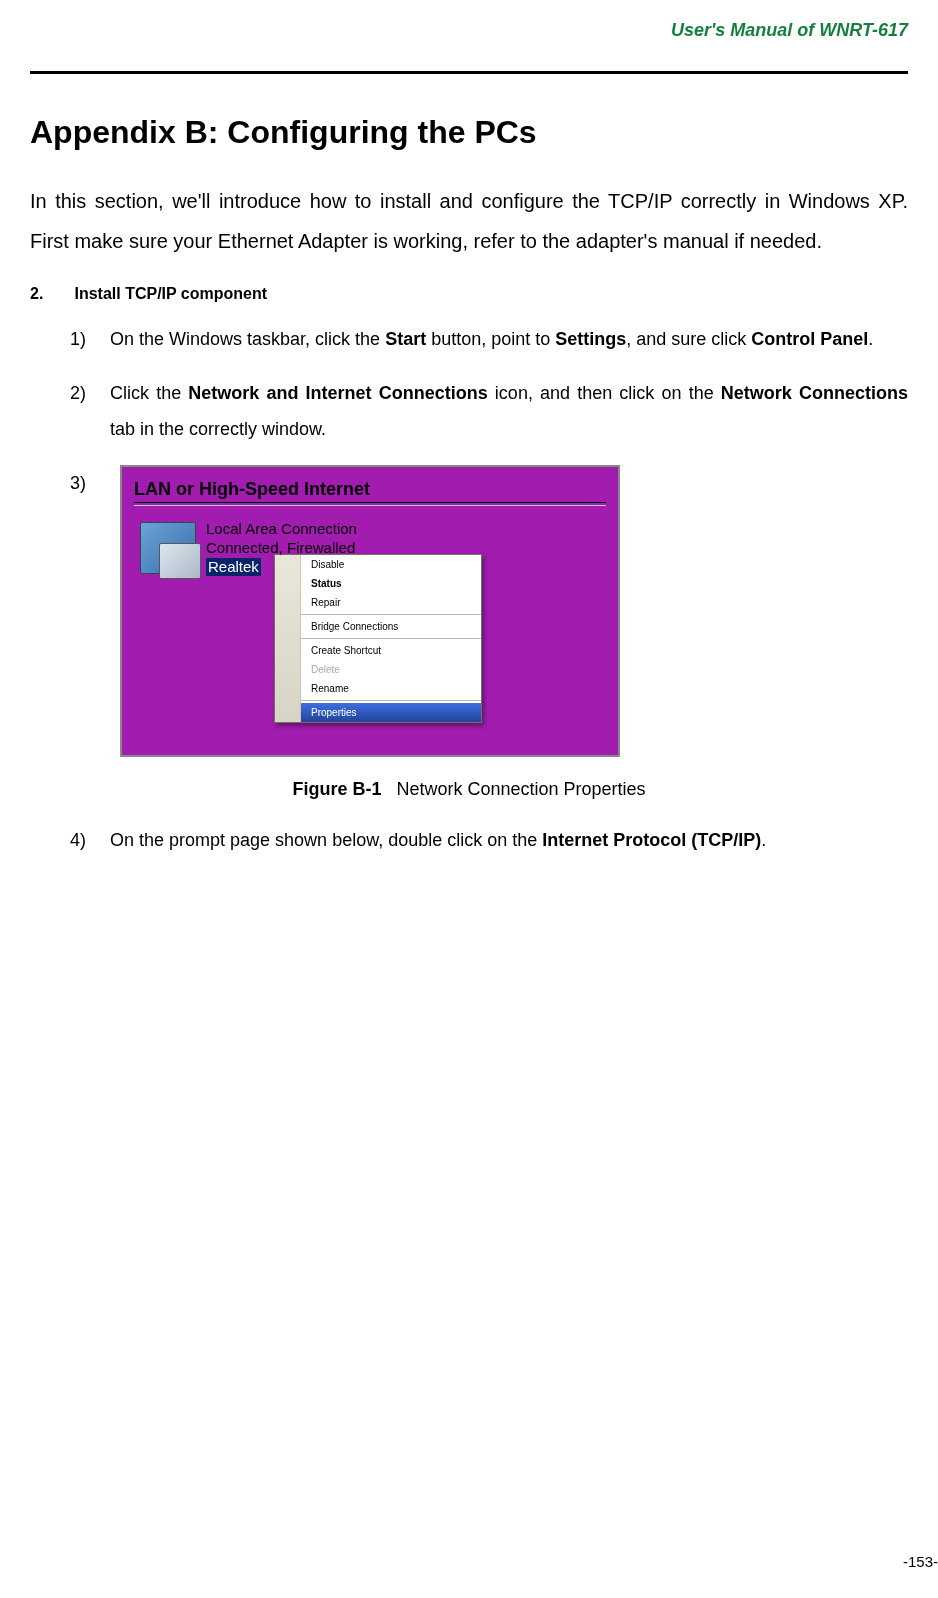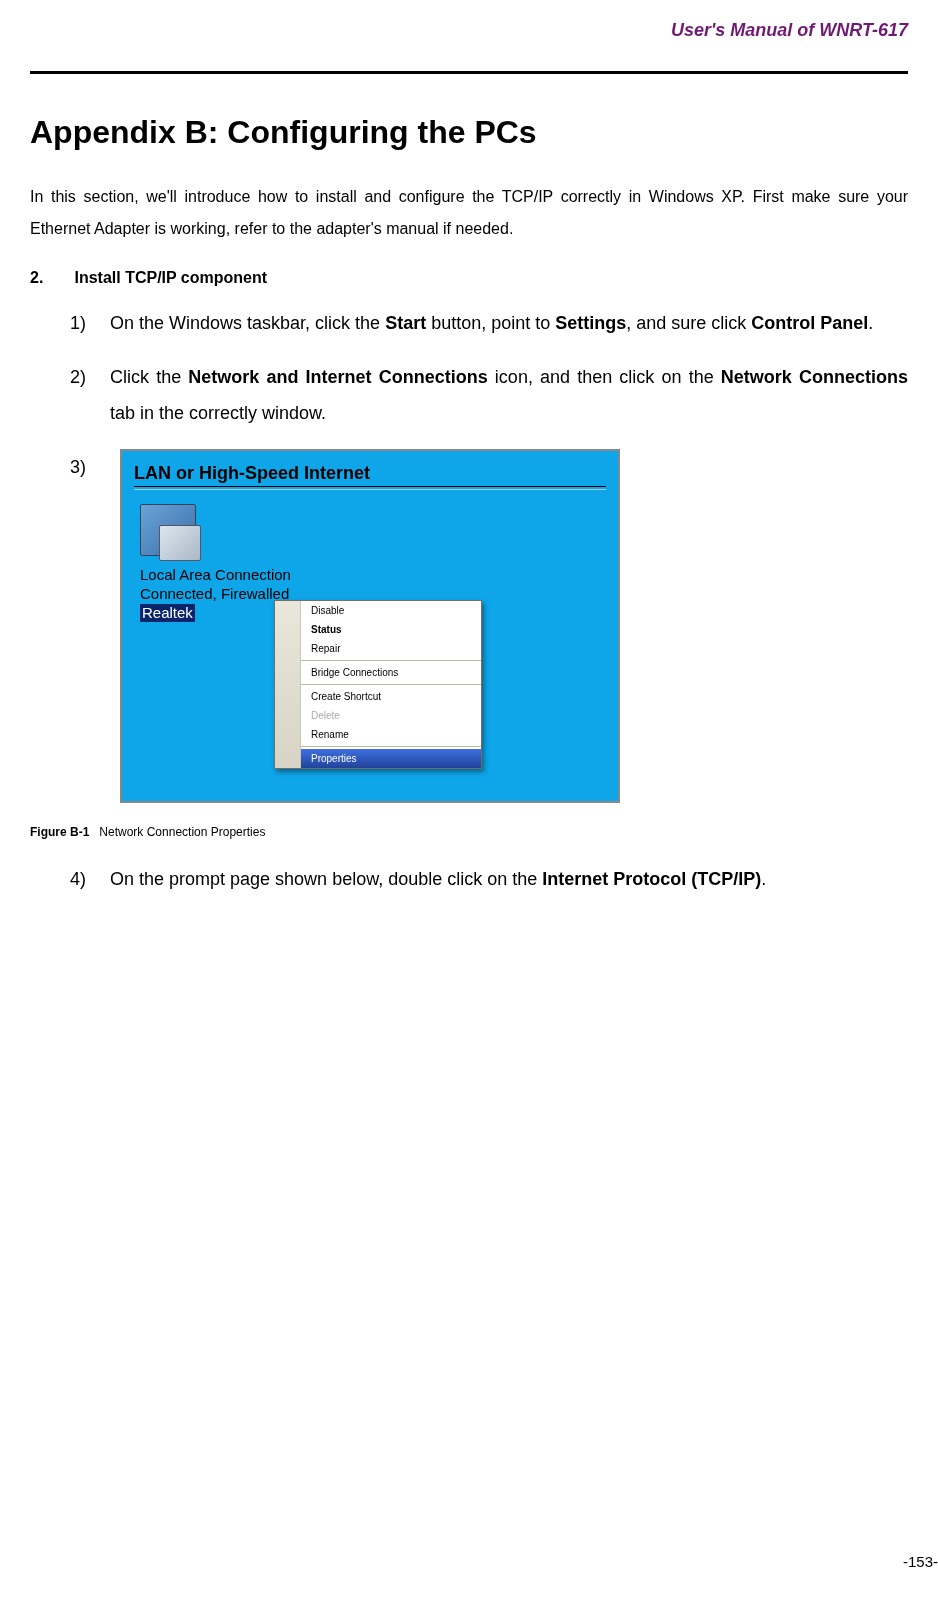--- a/index.html
+++ b/index.html
@@ -5,40 +5,40 @@
     * { box-sizing: border-box; margin: 0; padding: 0; }
     body {
       font-family: Arial, Helvetica, sans-serif;
       background: #fff;
       width: 938px;
       min-height: 1598px;
       padding: 20px 30px 40px 30px;
       position: relative;
     }
     .header-line { border-top: 3px solid #000; margin-top: 30px; }
-    .doc-header { text-align: right; color: #701a75; font-style: italic; font-weight: bold; font-size: 18px; margin-bottom: 13px; }
+    .doc-header { text-align: right; color: #15803d; font-style: italic; font-weight: bold; font-size: 18px; margin-bottom: 13px; }
     h1 { font-size: 32px; font-weight: bold; margin: 40px 0 30px 0; }
-    .intro { font-size: 16px; line-height: 2.0; text-align: justify; margin-bottom: 24px; }
+    .intro { font-size: 20px; line-height: 2.0; text-align: justify; margin-bottom: 24px; }
     .section-head { font-size: 16px; font-weight: bold; margin-bottom: 18px; }
     .section-head .num { display: inline-block; width: 40px; }
     ol.steps { list-style: none; padding-left: 40px; }
     ol.steps > li { font-size: 18px; line-height: 2.0; text-align: justify; margin-bottom: 18px; position: relative; padding-left: 40px; }
     ol.steps > li .marker { position: absolute; left: 0; }
     b { font-weight: bold; }
 
     .figure-wrap { margin: 10px 0 22px 90px; }
     .xp-panel {
-      width: 500px; border: 2px solid #888; background: #0ea5e9; padding: 10px 8px 32px 8px;
+      width: 500px; border: 2px solid #888; background: #a21caf; padding: 10px 8px 32px 8px;
       font-family: Tahoma, Arial, sans-serif;
     }
     .xp-group-title { font-weight: bold; font-size: 18px; padding: 2px 4px; }
     .xp-group-rule { border-top: 1px solid #000; margin: 0 4px 2px 4px; }
     .xp-group-rule2 { border-top: 1px solid #a8d0e8; margin: 0 4px 14px 4px; }
 
-    .conn-row { display: flex; gap: 10px; align-items: flex-start; padding-left: 10px; flex-direction: column; }
+    .conn-row { display: flex; gap: 10px; align-items: center; padding-left: 10px; }
     .conn-icon {
       width: 56px; height: 52px; background: linear-gradient(135deg, #6aa4d8, #3a6ea8);
       border: 1px solid #345; border-radius: 2px; position: relative; flex-shrink: 0;
     }
     .conn-icon::before {
       content: ""; position: absolute; right: -6px; bottom: -6px;
       width: 40px; height: 34px; background: linear-gradient(135deg, #dce6ee, #aab8c6);
       border: 1px solid #556; border-radius: 2px;
     }
     .conn-text { font-size: 15px; line-height: 1.25; }
@@ -51,21 +51,21 @@
     }
     .ctx-strip { display: flex; }
     .ctx-gutter { width: 26px; background: linear-gradient(#e9e6db, #d8d4c5); border-right: 1px solid #cac5b4; }
     .ctx-items { flex: 1; }
     .ctx-item { padding: 4px 10px; color: #000; }
     .ctx-item.bold { font-weight: bold; }
     .ctx-item.disabled { color: #aaa; }
     .ctx-item.selected { background: #2a5bd7; background: linear-gradient(#3e6fe0, #21449a); color: #fff; }
     .ctx-sep { border-top: 1px solid #bdb9aa; margin: 2px 0; }
 
-    .fig-caption { font-size: 12px; margin: 18px 0 22px 0; }
+    .fig-caption { text-align: center; font-size: 18px; margin: 18px 0 22px 0; }
     .fig-caption b { font-weight: bold; }
     .page-number { position: absolute; bottom: 28px; left: 0; right: 0; text-align: right; font-size: 15px; }
   </style>
 </head>
 <body>
 
 <div class="doc-header">User's Manual of WNRT-617</div>
 <div class="header-line"></div>
 
 <h1>Appendix B: Configuring the PCs</h1>

